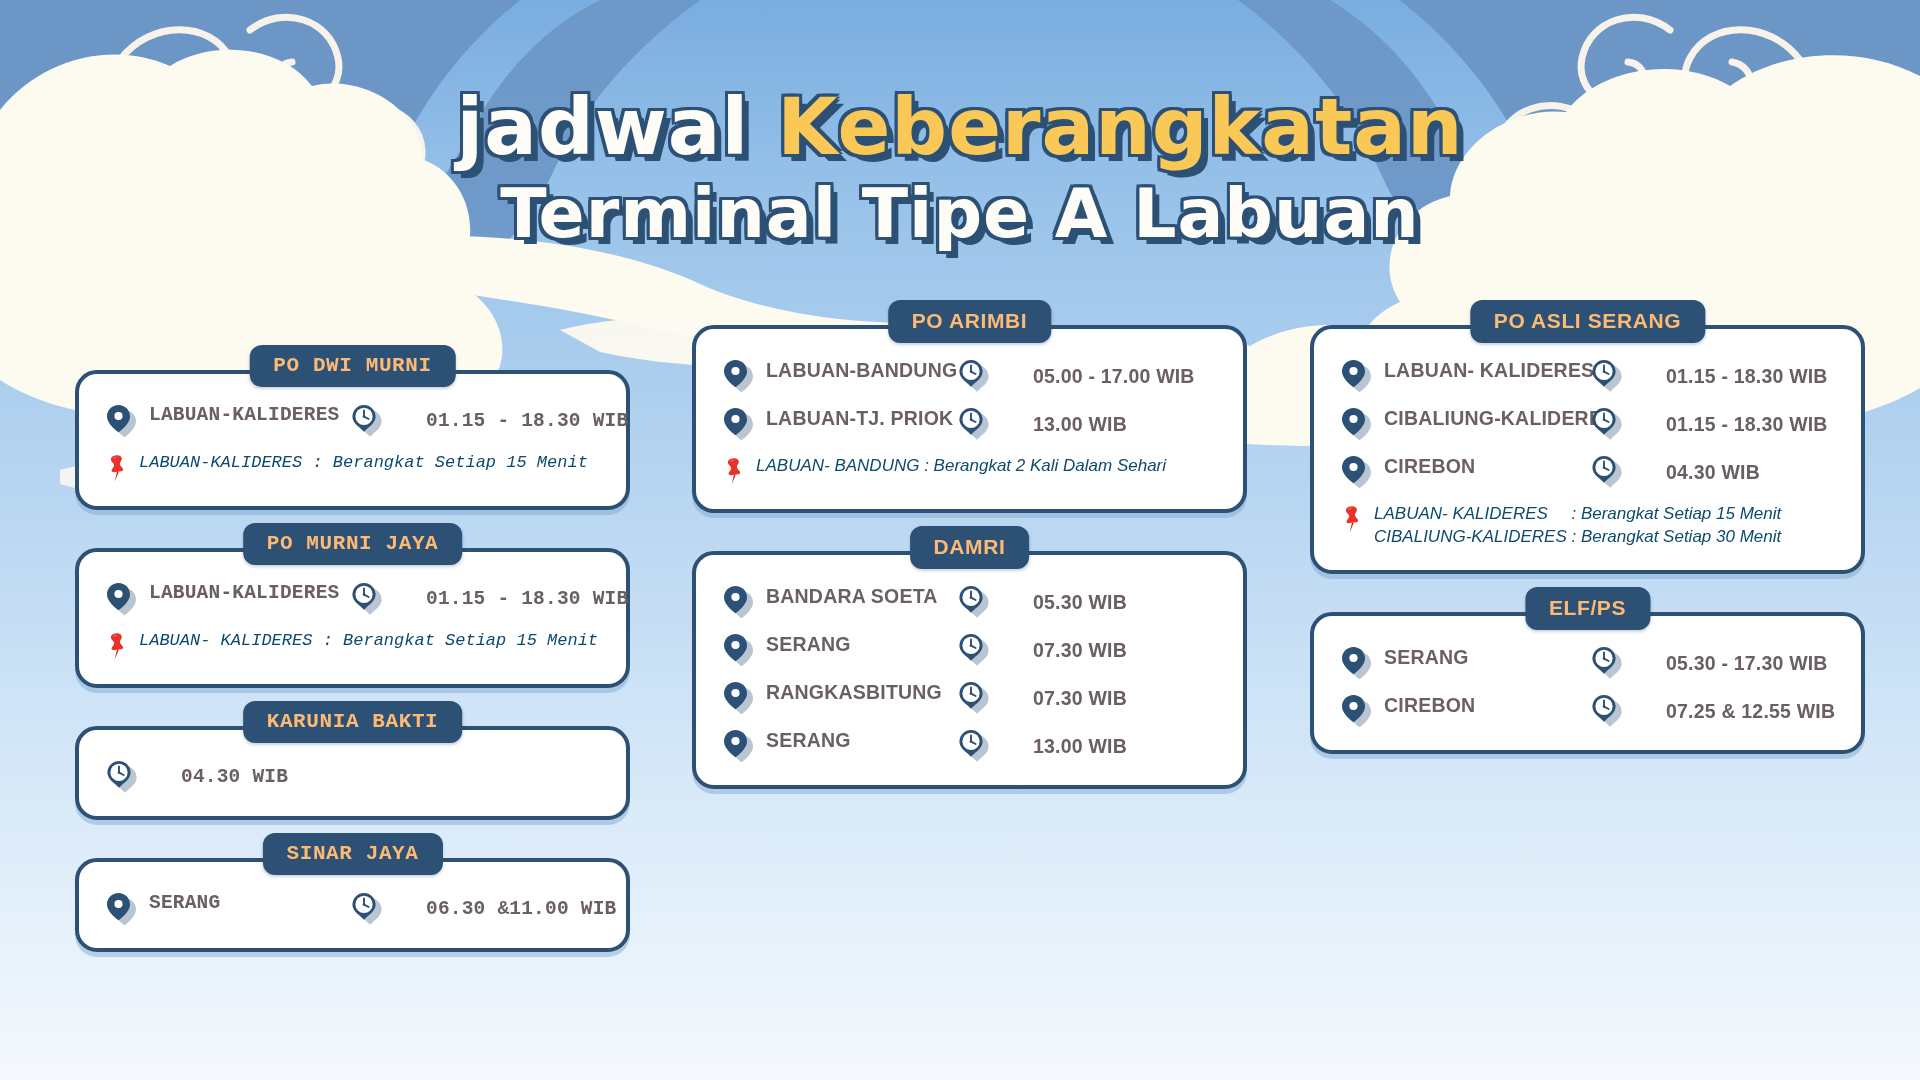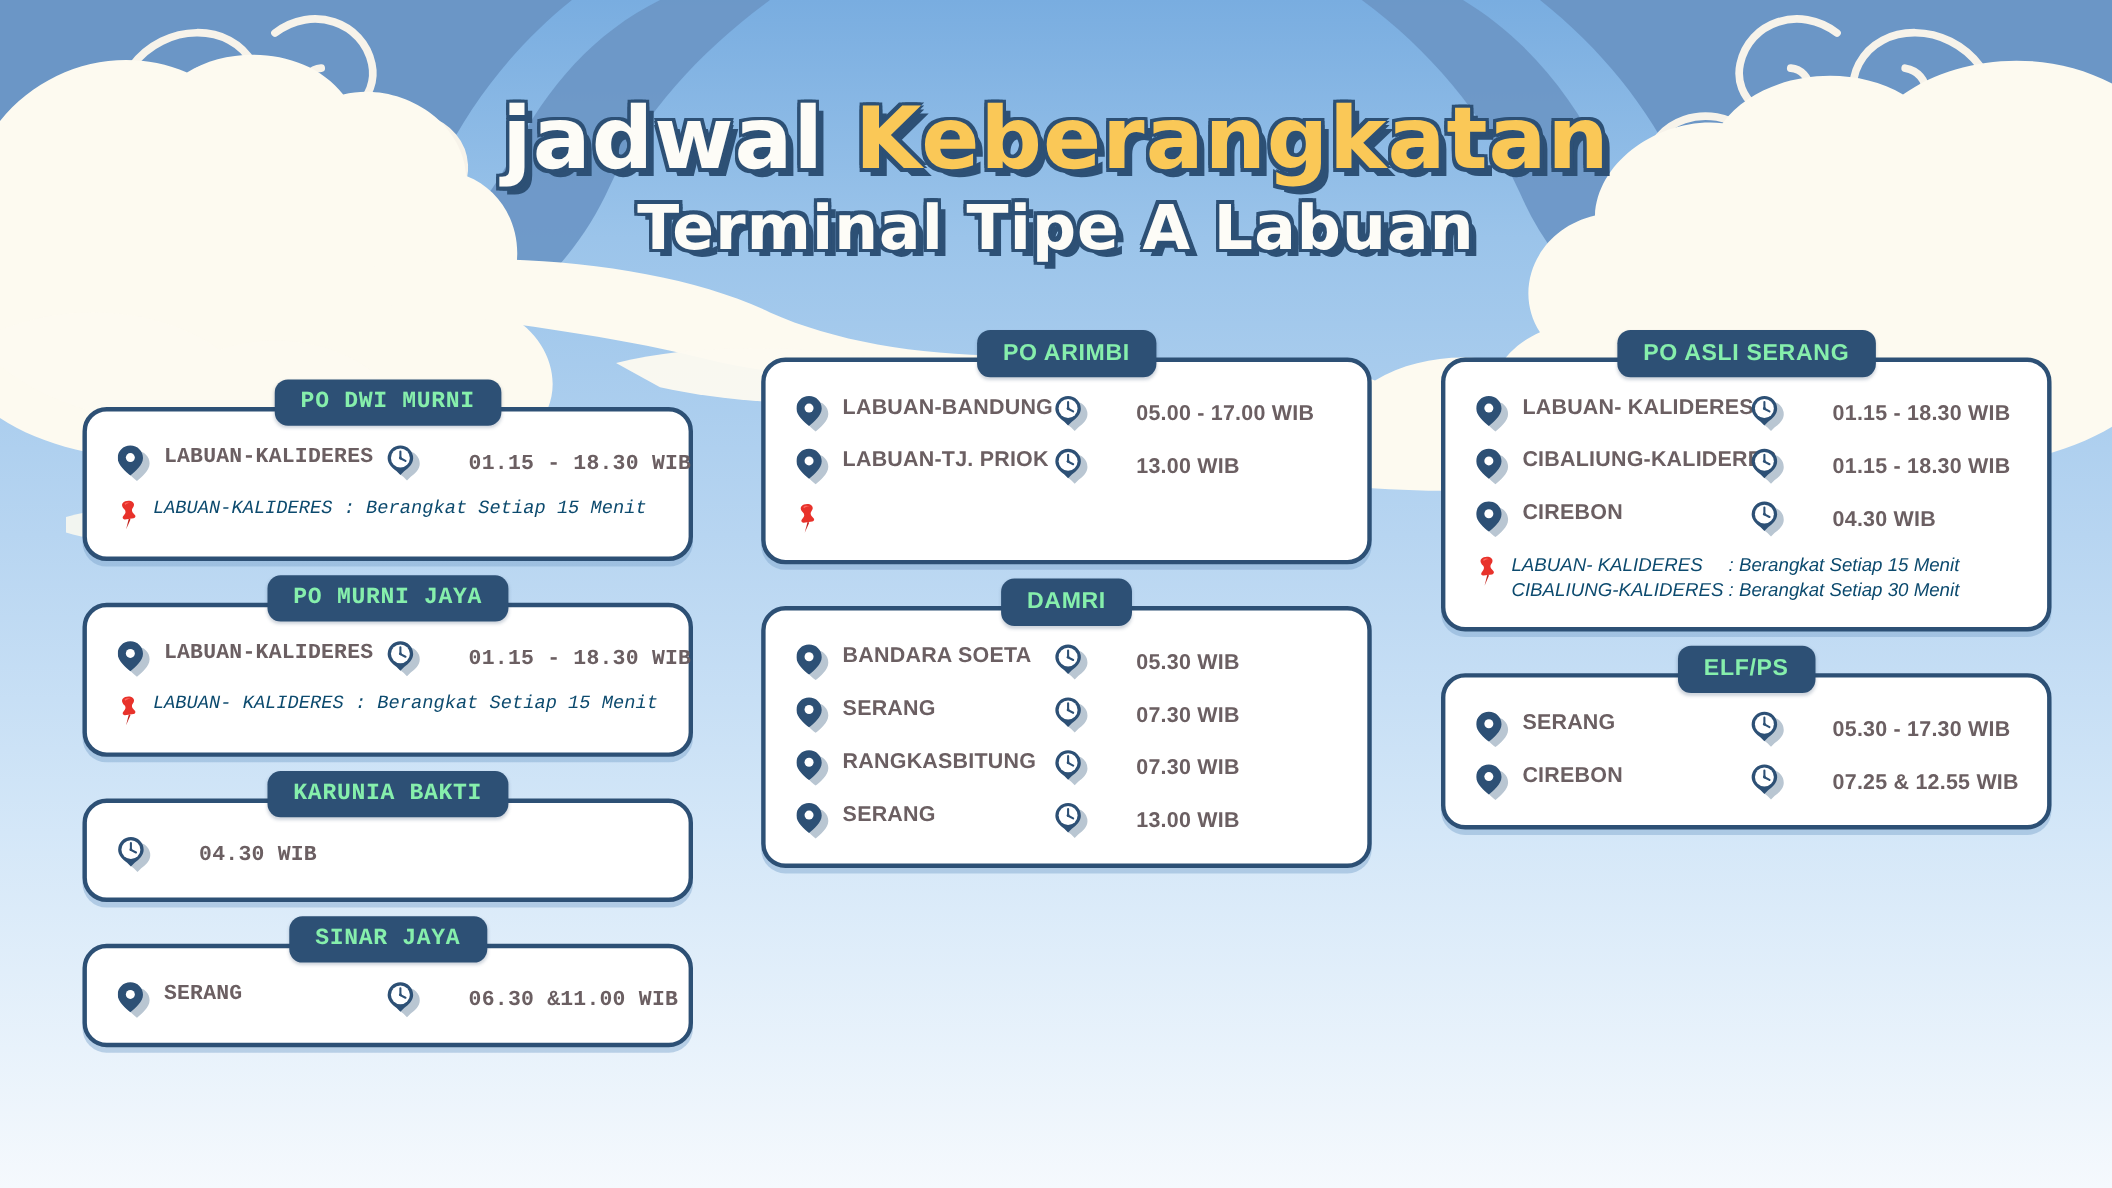--- a/index.html
+++ b/index.html
@@ -27,21 +27,21 @@
     z-index: 5;
   }
   .title-line {
     font-family: "DejaVu Sans", sans-serif;
     font-weight: 700;
     letter-spacing: 1px;
     line-height: 1.0;
     white-space: nowrap;
   }
   .title-line-1 { font-size: 78px; margin-bottom: 14px; }
-  .title-line-2 { font-size: 56px; }
+  .title-line-2 { font-size: 68px; }
   .t-white {
     color: #fdfcf7;
     text-shadow:
       -3px 0 0 #2d5075, 3px 0 0 #2d5075, 0 -3px 0 #2d5075, 0 3px 0 #2d5075,
       -3px -3px 0 #2d5075, 3px -3px 0 #2d5075, -3px 3px 0 #2d5075, 3px 3px 0 #2d5075,
       7px 7px 0 #2d5075;
   }
   .t-yellow {
     color: #fac857;
     text-shadow:
@@ -58,21 +58,21 @@
   .col-3 { left: 1310px; width: 555px; }
 
   
   .card { position: relative; margin-bottom: 38px; }
   .card-badge {
     position: absolute;
     top: -25px;
     left: 50%;
     transform: translateX(-50%);
     background: #2d5075;
-    color: #86efac;
+    color: #fdba74;
     font-size: 21px;
     font-weight: 700;
     letter-spacing: 0.6px;
     padding: 9px 24px 10px;
     border-radius: 12px;
     white-space: nowrap;
     z-index: 3;
     box-shadow: 0 2px 3px rgba(30,60,95,.22);
   }
   .card-body {
@@ -419,20 +419,21 @@
             <div class="note">
               <span class="note-icon">
     <svg width="22" height="28" viewBox="0 0 22 28">
       <path d="M10.2 17 L7.6 27.4 L11.6 18.2 Z" fill="#c2221c"></path>
       <path d="M4.6 3.2 C6.6 1 11.4 0.4 13.8 2.6 C15.4 4 15 6.2 13.8 7.6 C12.8 8.8 12.6 10.6 13.6 11.8
                L15.8 14.4 C16.6 15.4 15.8 17 14.4 17.2 L6.6 18.2 C5 18.4 4 16.8 4.8 15.6 L6.6 13 C7.4 11.8 7.2 10.2 6.2 9.2
                C4.6 7.6 3 5.2 4.6 3.2 Z" fill="#e8322b"></path>
       <path d="M6.2 4 C7.6 2.6 10.2 2.4 11.6 3.4 C10.2 3.2 8 3.8 7 5 Z" fill="#ff6a61"></path>
     </svg>
               </span>
+              <div class="note-text">LABUAN- BANDUNG : Berangkat 2 Kali Dalam Sehari</div>
             </div>
           </div>
         </div>
         <div class="card">
           <div class="card-badge">DAMRI</div>
           <div class="card-body">
             <div class="row">
               <div class="place">
                 <span class="icon-wrap">
     <svg width="30" height="34" viewBox="0 0 30 34">

